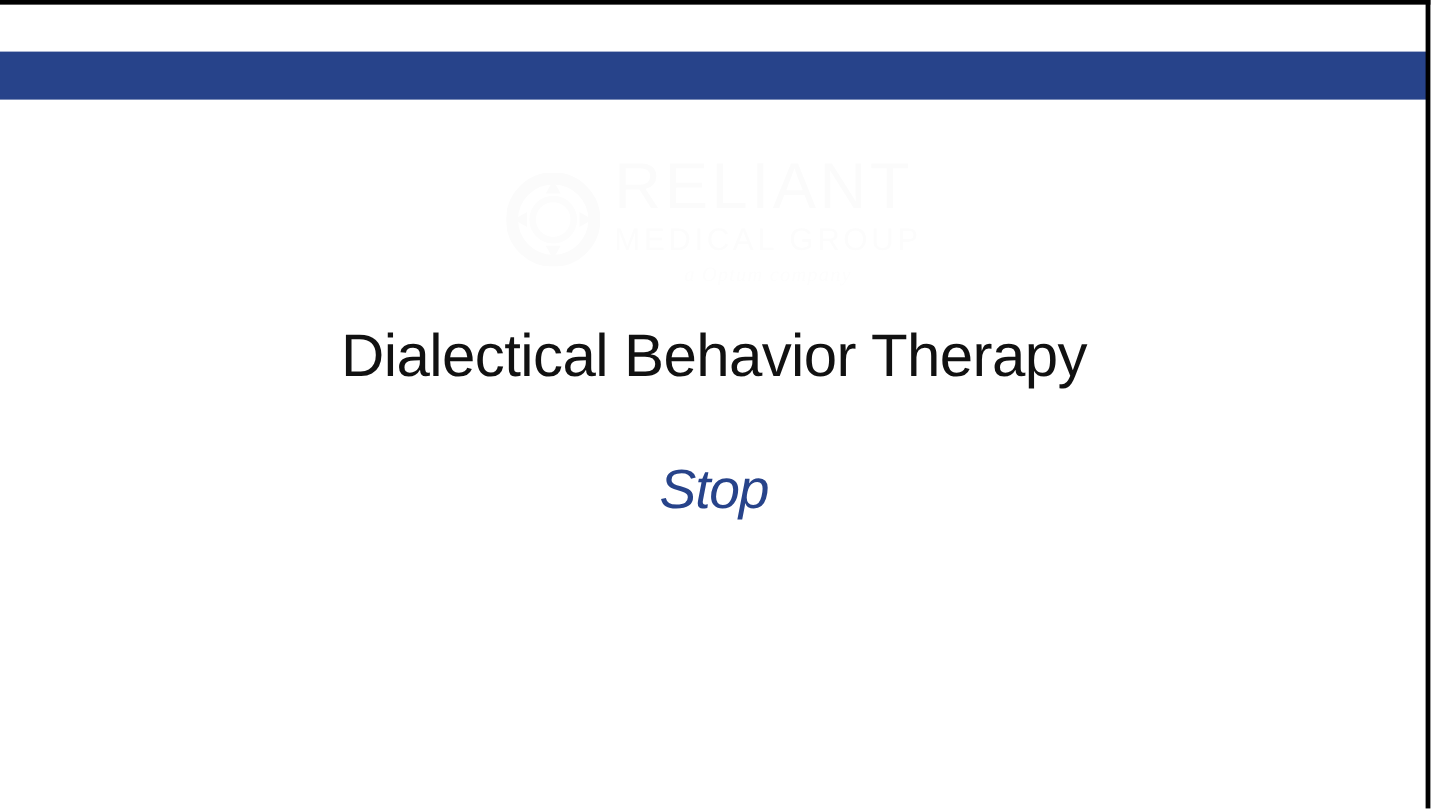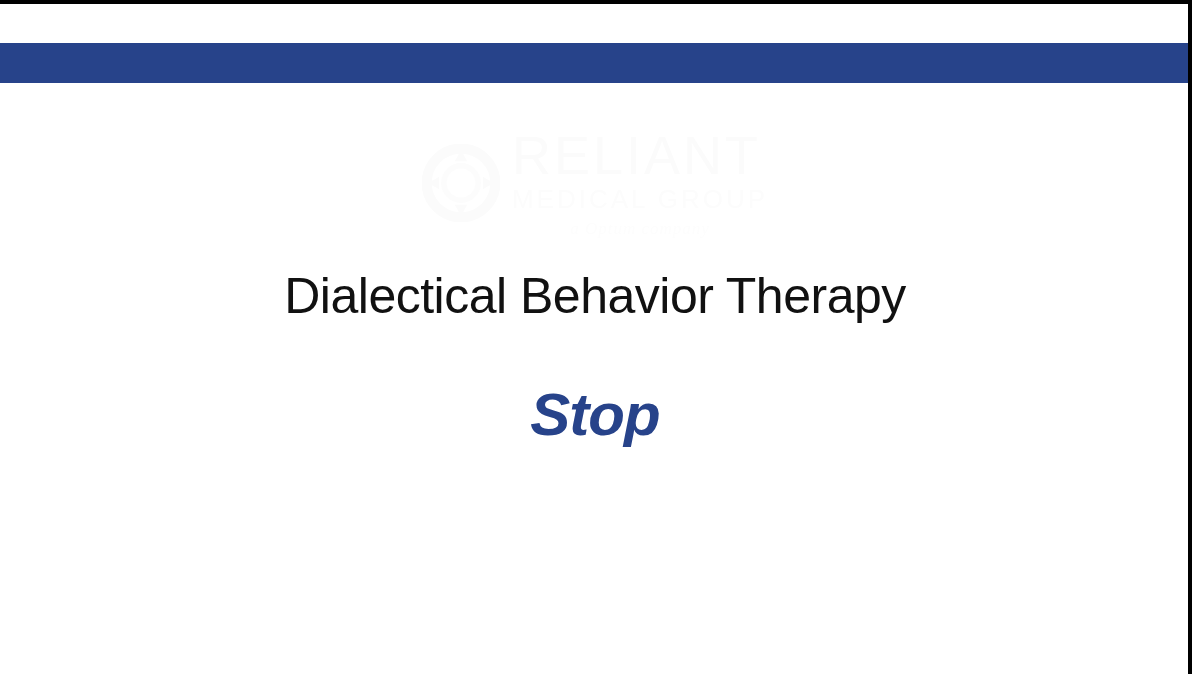--- a/index.html
+++ b/index.html
@@ -133,22 +133,22 @@
     letter-spacing: -0.5px;
     margin: 0;
     padding: 0;
   }
   .slide-title .line {
     display: block;
   }
 
   .slide-subtitle {
     font-family: "Liberation Sans", sans-serif;
-    font-size: 60px;
-    font-weight: bold;
+    font-size: 46px;
+    font-weight: normal;
     font-style: italic;
     color: #27438a;
     letter-spacing: -1px;
     margin: 7px;
     padding: 0;
     margin-top: 56px;
   }
 </style>
 </head>
 <body>

